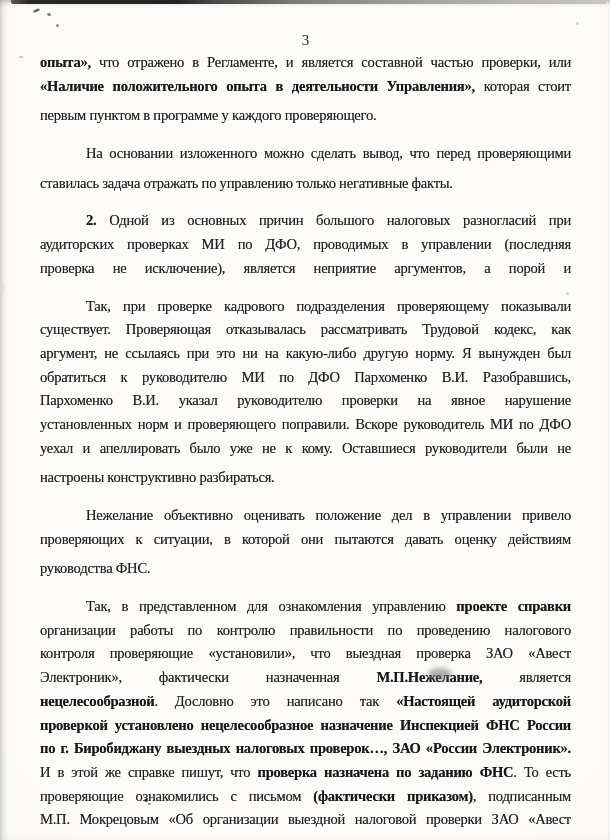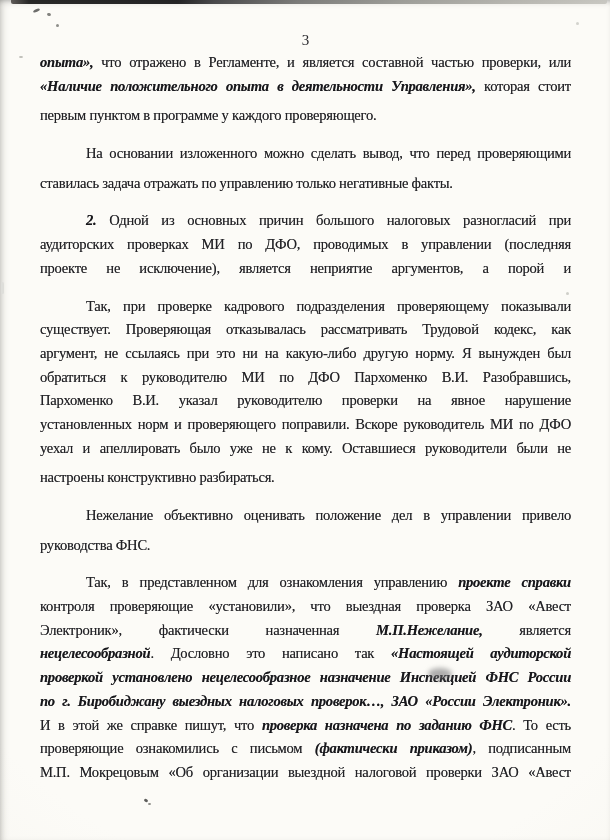--- a/index.html
+++ b/index.html
@@ -35,21 +35,21 @@
     text-shadow: 0 0 .45px rgba(25,25,30,.55);
   }
   .line {
     height: 23.7px; line-height: 23.7px; overflow: hidden;
     text-align: justify; text-align-last: justify;
     text-justify: inter-word;
     white-space: normal;
   }
   .line.left { text-align-last: left; margin-top: 6px; }
   .line.indent { text-indent: 46px; margin-top: 14px; }
-  .bold { font-weight: bold; color: #17171b; font-style: italic; }
+  .bold { font-weight: bold; color: #17171b; }
   
   .speck { position: absolute; border-radius: 50%; }
   .sp1 { left: 33px; top: 9px;  width: 7px; height: 3px; background: #6d6d6b; transform: rotate(-24deg); }
   .sp2 { left: 47px; top: 13px; width: 4px; height: 3px; background: #82827e; transform: rotate(15deg); }
   .sp3 { left: 56px; top: 24px; width: 3px; height: 3px; background: #8e8e8a; }
   .sp4 { left: 19px; top: 56px; width: 4px; height: 2px; background: #bdbdb7; }
   .sp5 { left: 144px; top: 799px; width: 4px; height: 3px; background: #5d5d5b; transform: rotate(30deg); }
   .sp6 { left: 148px; top: 803px; width: 3px; height: 2px; background: #8a8a86; }
   .sp7 { left: 1px;  top: 282px; width: 3px; height: 12px; background: #dededa; border-radius: 2px; }
   .sp8 { left: 566px; top: 292px; width: 3px; height: 3px; background: #cfcfc9; }
@@ -80,32 +80,34 @@
   <div class="page-number-row">3</div>
 
   <div id="doc-text">
       <div class="line"><span class="bold">опыта»,</span><span> что отражено в Регламенте, и является составной частью проверки, или</span></div>
       <div class="line"><span class="bold">«Наличие положительного опыта в деятельности Управления»,</span><span> которая стоит</span></div>
       <div class="line left"><span>первым пунктом в программе у каждого проверяющего.</span></div>
       <div class="line indent"><span>На основании изложенного можно сделать вывод, что перед проверяющими</span></div>
       <div class="line left"><span>ставилась задача отражать по управлению только негативные факты.</span></div>
       <div class="line indent"><span class="bold">2.</span><span> Одной из основных причин большого налоговых разногласий при</span></div>
       <div class="line"><span>аудиторских проверках МИ по ДФО, проводимых в управлении (последняя</span></div>
-      <div class="line"><span>проекте не исключение), является неприятие аргументов, а порой и</span></div>
+      <div class="line"><span>проверка не исключение), является неприятие аргументов, а порой и</span></div>
       <div class="line indent"><span>Так, при проверке кадрового подразделения проверяющему показывали</span></div>
       <div class="line"><span>существует. Проверяющая отказывалась рассматривать Трудовой кодекс, как</span></div>
       <div class="line"><span>аргумент, не ссылаясь при это ни на какую-либо другую норму. Я вынужден был</span></div>
       <div class="line"><span>обратиться к руководителю МИ по ДФО Пархоменко В.И. Разобравшись,</span></div>
       <div class="line"><span>Пархоменко В.И. указал руководителю проверки на явное нарушение</span></div>
       <div class="line"><span>установленных норм и проверяющего поправили. Вскоре руководитель МИ по ДФО</span></div>
       <div class="line"><span>уехал и апеллировать было уже не к кому. Оставшиеся руководители были не</span></div>
       <div class="line left"><span>настроены конструктивно разбираться.</span></div>
       <div class="line indent"><span>Нежелание объективно оценивать положение дел в управлении привело</span></div>
+      <div class="line"><span>проверяющих к ситуации, в которой они пытаются давать оценку действиям</span></div>
       <div class="line left"><span>руководства ФНС.</span></div>
       <div class="line indent"><span>Так, в представленном для ознакомления управлению </span><span class="bold">проекте справки</span></div>
+      <div class="line"><span>организации работы по контролю правильности по проведению налогового</span></div>
       <div class="line"><span>контроля проверяющие «установили», что выездная проверка ЗАО «Авест</span></div>
       <div class="line"><span>Электроник», фактически назначенная </span><span class="bold">М.П.Нежелание,</span><span> является</span></div>
       <div class="line"><span class="bold">нецелесообразной</span><span>. Дословно это написано так </span><span class="bold">«Настоящей аудиторской</span></div>
       <div class="line"><span class="bold">проверкой установлено нецелесообразное назначение Инспекцией ФНС России</span></div>
       <div class="line"><span class="bold">по г. Биробиджану выездных налоговых проверок…, ЗАО «России Электроник».</span></div>
       <div class="line"><span>И в этой же справке пишут, что </span><span class="bold">проверка назначена по заданию ФНС</span><span>. То есть</span></div>
       <div class="line"><span>проверяющие ознакомились с письмом </span><span class="bold">(фактически приказом)</span><span>, подписанным</span></div>
       <div class="line"><span>М.П. Мокрецовым «Об организации выездной налоговой проверки ЗАО «Авест</span></div>
     </div>
 

